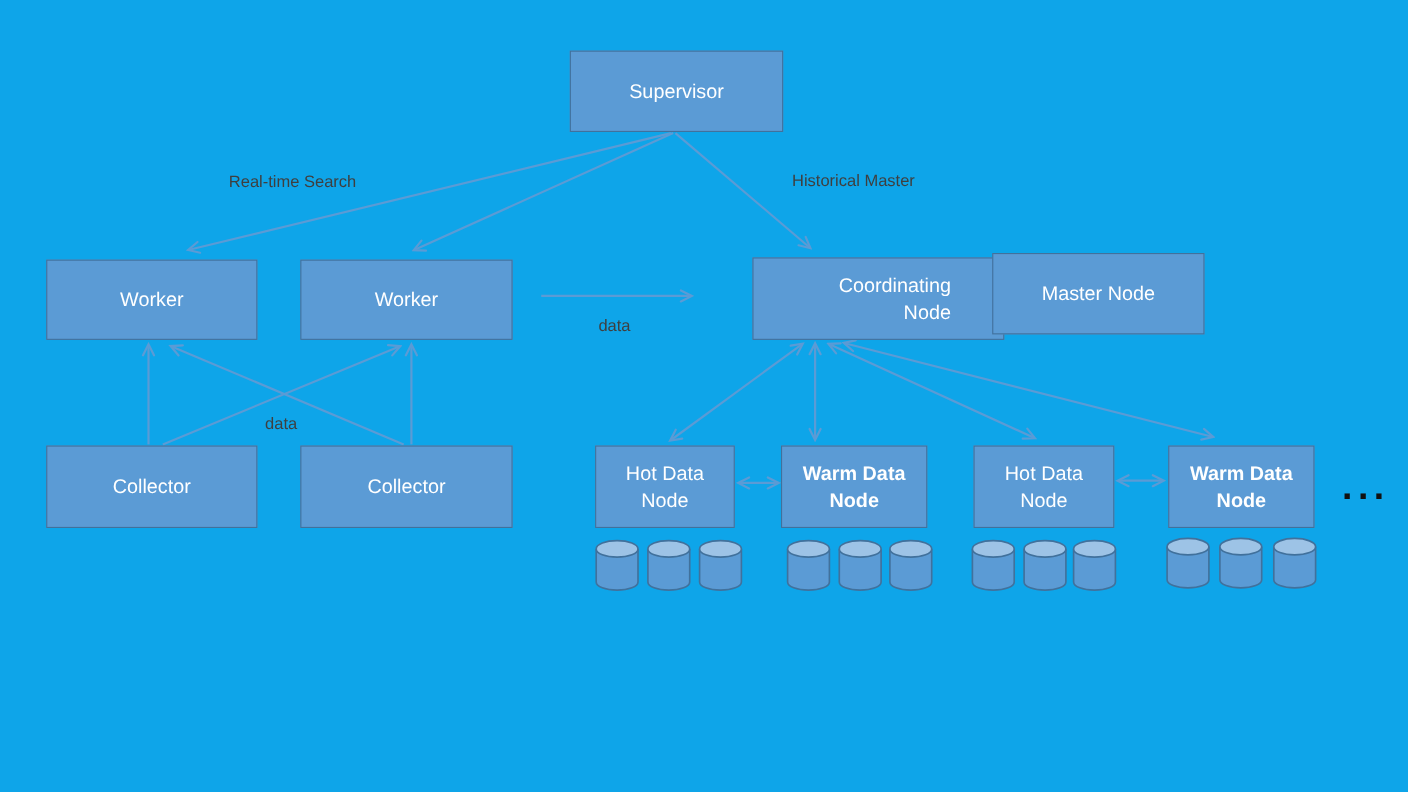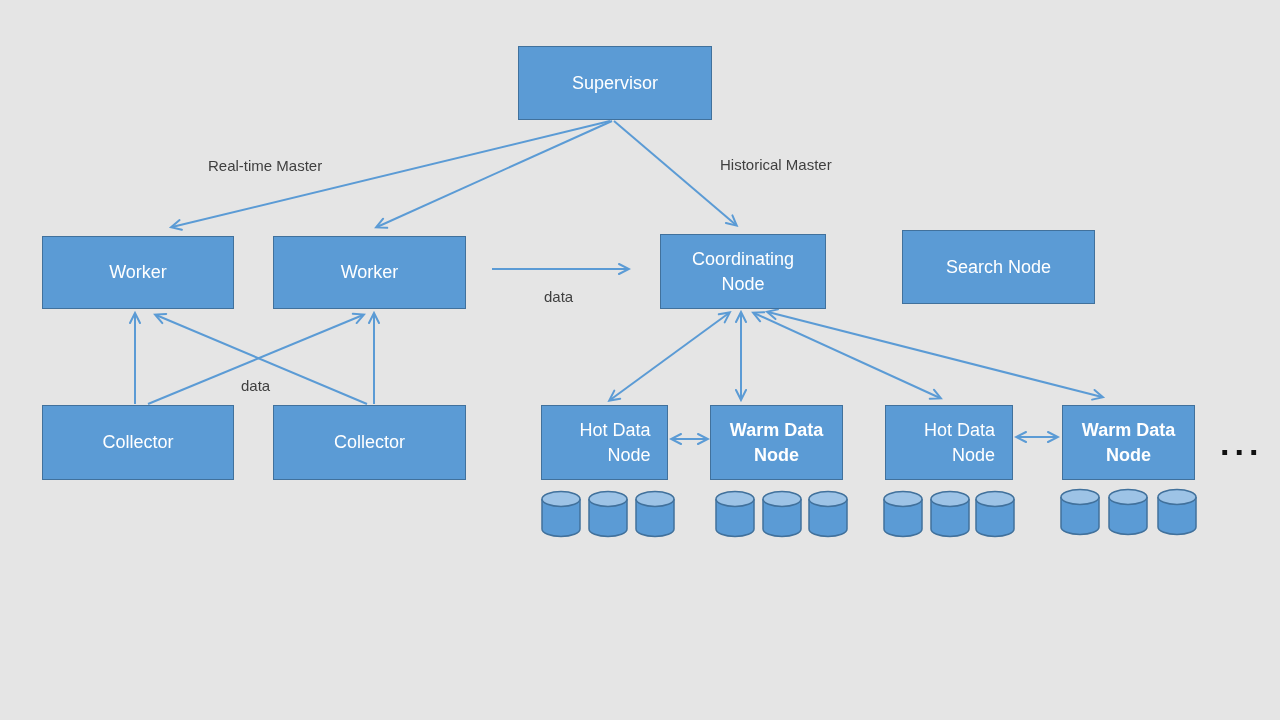--- a/index.html
+++ b/index.html
@@ -1,20 +1,20 @@
 <!DOCTYPE html>
 <html><head>
 <meta charset="utf-8">
 <style>
   html, body { margin: 0; padding: 0; background: #ffffff; }
   .canvas {
     position: relative;
     width: 1280px;
     height: 720px;
-    background: #e5e5e5;
+    background: #0ea5e9;
     overflow: hidden;
     font-family: "Liberation Sans", sans-serif;
   }
   .edges-layer {
     position: absolute;
     left: 0; top: 0;
     width: 1280px; height: 720px;
   }
   .node {
     position: absolute;
@@ -23,42 +23,42 @@
     box-sizing: border-box;
     color: #ffffff;
     font-size: 18px;
     line-height: 1.35;
     display: flex;
     align-items: center;
     justify-content: center;
     text-align: center;
   }
   .node .wrap-130 { display: inline-block; max-width: 132px; }
-  .node .wrap-92  { display: inline-block; max-width: 92px; text-align: right; }
+  .node .wrap-92  { display: inline-block; max-width: 92px; }
   .node .wrap-112 { display: inline-block; max-width: 112px; font-weight: bold; }
   .edge-label {
     position: absolute;
     color: #3f3f3f;
     font-size: 15px;
     white-space: nowrap;
   }
   .ellipsis-label {
     position: absolute;
     color: #111111;
     font-size: 34px;
     font-weight: 700;
     letter-spacing: 5px;
     line-height: 1;
   }
 
   
   #n-supervisor   { left: 518px; top:  46px; width: 194px; height: 74px; }
   #n-worker-1     { left:  42px; top: 236px; width: 192px; height: 73px; }
   #n-worker-2     { left: 273px; top: 236px; width: 193px; height: 73px; }
-  #n-coordinating { left: 660px; top: 234px; width: 166px; height: 75px; }
+  #n-coordinating { left: 684px; top: 234px; width: 229px; height: 75px; text-align: right; }
   #n-master       { left: 902px; top: 230px; width: 193px; height: 74px; }
   #n-collector-1  { left:  42px; top: 405px; width: 192px; height: 75px; }
   #n-collector-2  { left: 273px; top: 405px; width: 193px; height: 75px; }
   #n-hot-1        { left: 541px; top: 405px; width: 127px; height: 75px; }
   #n-warm-1       { left: 710px; top: 405px; width: 133px; height: 75px; }
   #n-hot-2        { left: 885px; top: 405px; width: 128px; height: 75px; }
   #n-warm-2       { left: 1062px; top: 405px; width: 133px; height: 75px; }
 
   
   #l-realtime   { left: 208px; top: 157px; }
@@ -129,40 +129,40 @@
   <div class="node" id="n-worker-1">
     <span>Worker</span>
   </div>
   <div class="node" id="n-worker-2">
     <span>Worker</span>
   </div>
   <div class="node" id="n-coordinating">
     <span class="wrap-130">Coordinating Node</span>
   </div>
   <div class="node" id="n-master">
-    <span>Search Node</span>
+    <span>Master Node</span>
   </div>
   <div class="node" id="n-collector-1">
     <span>Collector</span>
   </div>
   <div class="node" id="n-collector-2">
     <span>Collector</span>
   </div>
   <div class="node" id="n-hot-1">
     <span class="wrap-92">Hot Data Node</span>
   </div>
   <div class="node" id="n-warm-1">
     <span class="wrap-112">Warm Data Node</span>
   </div>
   <div class="node" id="n-hot-2">
     <span class="wrap-92">Hot Data Node</span>
   </div>
   <div class="node" id="n-warm-2">
     <span class="wrap-112">Warm Data Node</span>
   </div>
 
-  <div class="edge-label" id="l-realtime">Real-time Master</div>
+  <div class="edge-label" id="l-realtime">Real-time Search</div>
   <div class="edge-label" id="l-historical">Historical Master</div>
   <div class="edge-label" id="l-data-1">data</div>
   <div class="edge-label" id="l-data-2">data</div>
   <div class="ellipsis-label" id="l-ellipsis">...</div>
 
 </div>
 
 </body></html>

